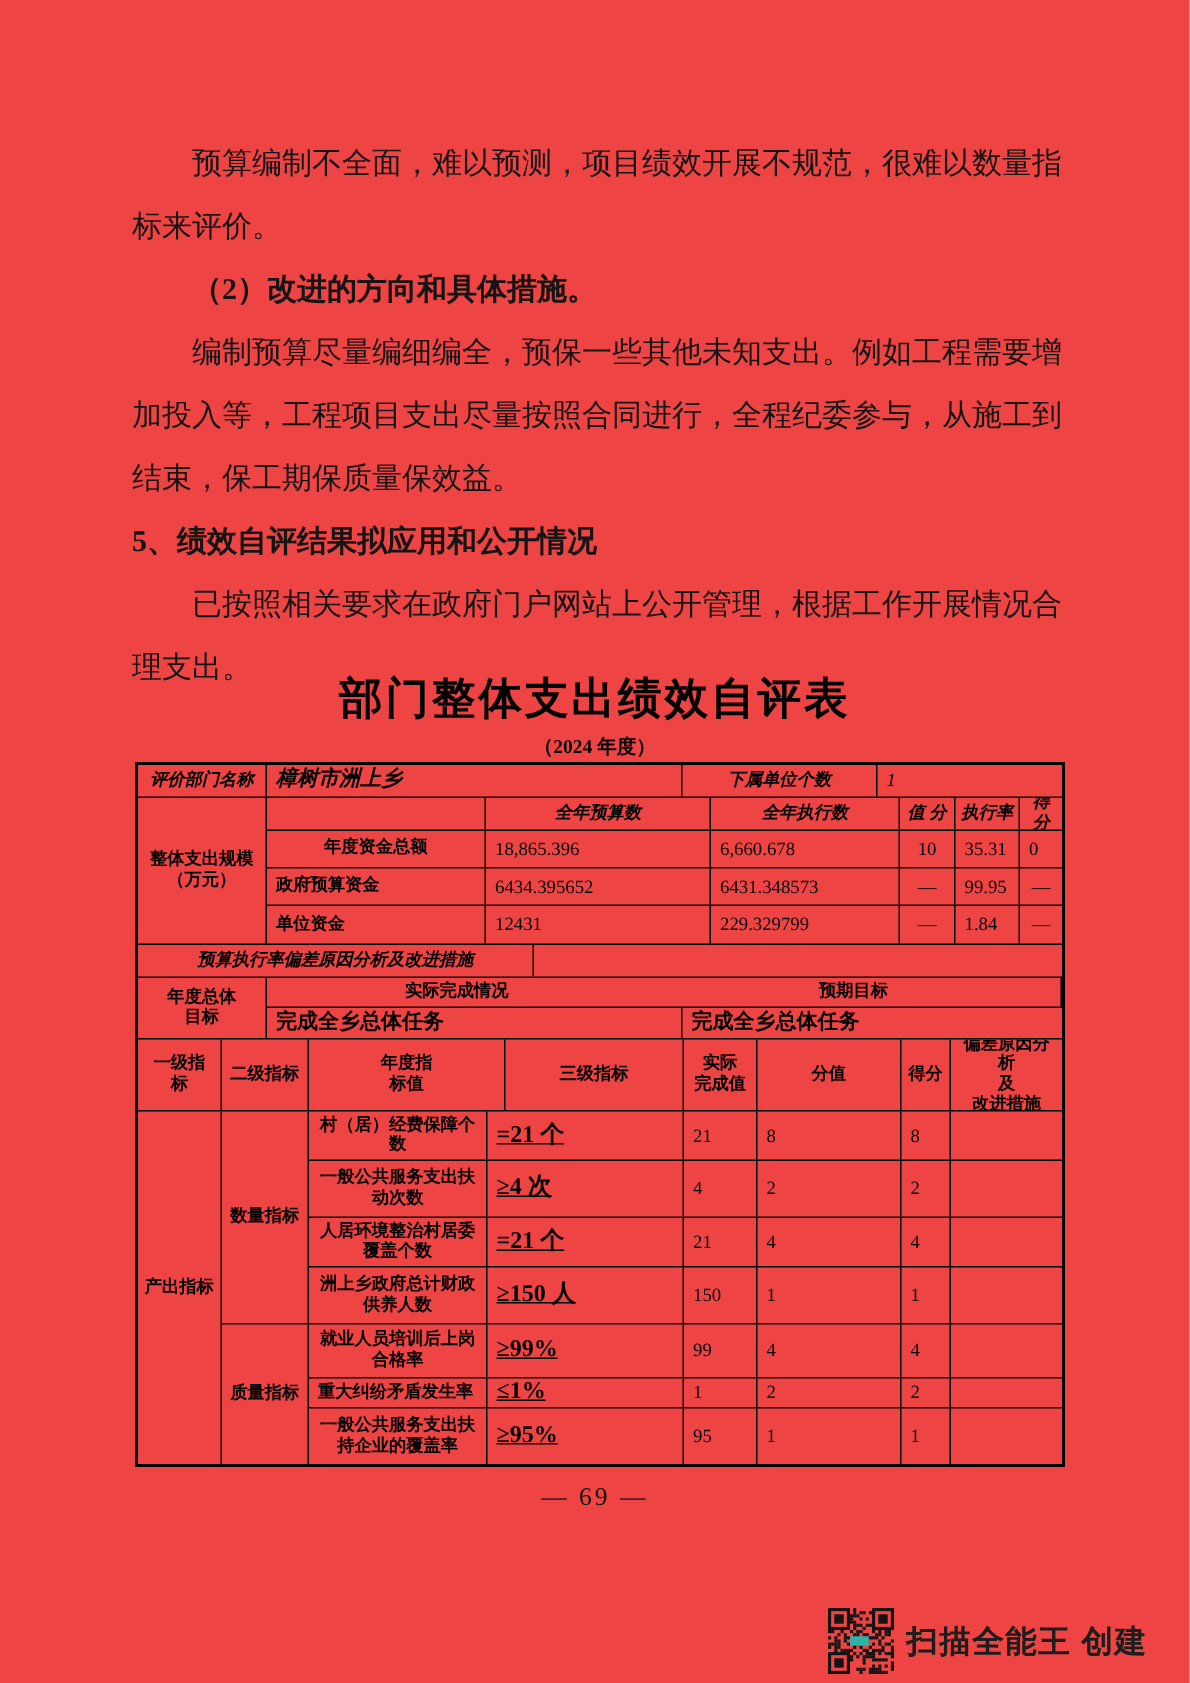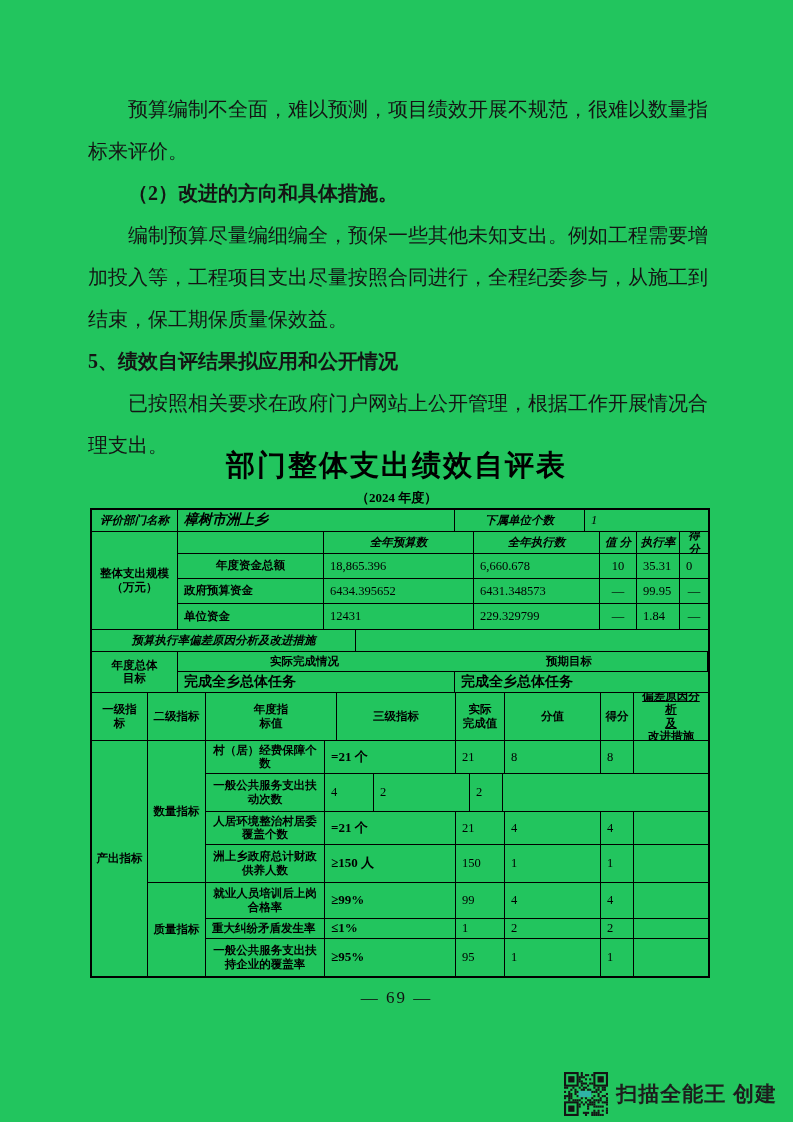--- a/index.html
+++ b/index.html
@@ -1,17 +1,17 @@
 <!DOCTYPE html>
 <html><head>
 <meta charset="utf-8">
 <style>
   html,body{margin:0;padding:0;background:#e8e8e8;}
   .page{
-    position:relative;width:793px;height:1122px;background:#22c55e;
+    position:relative;width:793px;height:1122px;background:#ef4444;
     margin:0 auto;overflow:hidden;
     font-family:"Liberation Serif","DejaVu Serif",serif;color:#111;
   }
   
   .textblock{position:absolute;left:88px;top:88px;width:620px;}
   .textblock p{
     margin:0;font-size:20px;line-height:42px;text-align:justify;color:#141414;
   }
   .ind{text-indent:2em;}
   .b{font-weight:700;}
@@ -39,38 +39,38 @@
     border-right:1px solid #000;padding:1px 3px;
   }
   .cell.last{border-right:none;}
   .cell.fill{flex:1;}
   .bb{border-bottom:1px solid #000;}
   .left{justify-content:flex-start;text-align:left;padding-left:6px;}
   .hdr{font-weight:700;}
   .pre{white-space:pre-line;}
   .big{font-size:14px;font-weight:700;}
   .num{font-size:12.5px;font-family:"Liberation Serif","DejaVu Serif",serif;}
-  .tgt{font-size:13px;font-weight:700;}
+  .tgt{font-size:16px;font-weight:700;text-decoration:underline;}
   
   .c86{width:86px;}.c277{width:277px;}.c130{width:130px;}.c123{width:123px;}
   .c146{width:146px;}.c150{width:150px;}.c126{width:126px;}.c37{width:37px;}
   .c43{width:43px;}.c28{width:28px;}.c232{width:264px;}.c253{width:253px;}
   .c56{width:56px;}.c58{width:58px;}.c119{width:119px;}.c131{width:131px;}
-  .c49{width:49px;}.c96{width:96px;}.c33{width:33px;}.c74{width:74px;text-decoration:underline;}
+  .c49{width:49px;}.c96{width:96px;}.c33{width:33px;}.c74{width:74px;}
   
   .h22{height:22px;font-style:italic;}.h25{height:25px;}.h20{height:20px;}.h48{height:48px;}
   .h33{height:33px;}.h38{height:38px;}.h37{height:37px;}.h36{height:36px;}
   
   .page-number{
     position:absolute;left:0;top:988px;width:100%;text-align:center;
     font-size:17px;color:#111;letter-spacing:2px;
   }
   
   .watermark{
-    position:absolute;right:16px;top:1072px;display:flex;align-items:center;gap:8px;
+    position:absolute;right:28px;top:1072px;display:flex;align-items:center;gap:8px;
   }
   .qr{width:44px;height:44px;}
   .wm-text{
     font-family:"Liberation Sans","DejaVu Sans",sans-serif;
     font-size:21px;font-weight:600;color:#1d1d1d;letter-spacing:1px;
   }
 </style>
 </head>
 <body>
 
@@ -183,20 +183,21 @@
 数</div>
               <div class="cell c131 left tgt">=21 个</div>
               <div class="cell c49 left num">21</div>
               <div class="cell c96 left num">8</div>
               <div class="cell c33 left num">8</div>
               <div class="cell c74 last"></div>
             </div>
             <div class="trow h38 bb">
               <div class="cell c119 hdr pre">一般公共服务支出扶
 动次数</div>
+              <div class="cell c131 left tgt">≥4 次</div>
               <div class="cell c49 left num">4</div>
               <div class="cell c96 left num">2</div>
               <div class="cell c33 left num">2</div>
               <div class="cell c74 last"></div>
             </div>
             <div class="trow h33 bb">
               <div class="cell c119 hdr pre">人居环境整治村居委
 覆盖个数</div>
               <div class="cell c131 left tgt">=21 个</div>
               <div class="cell c49 left num">21</div>

